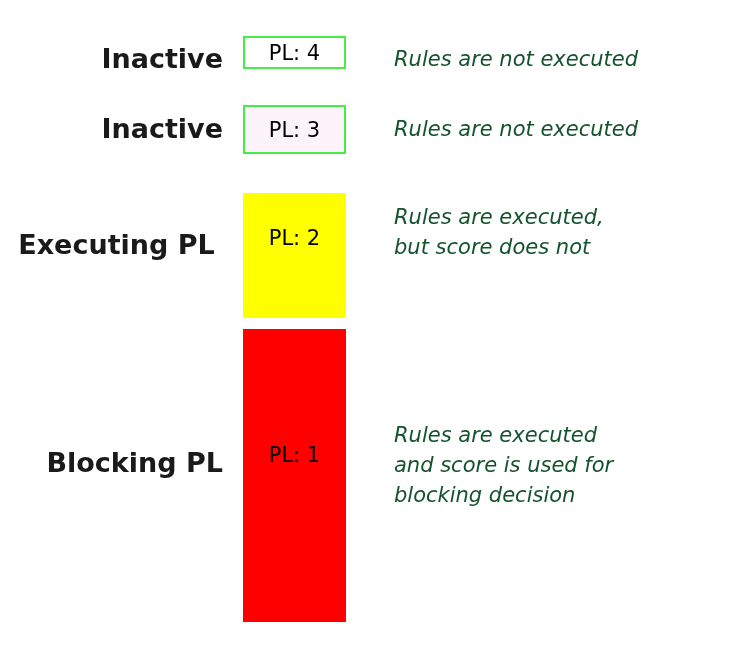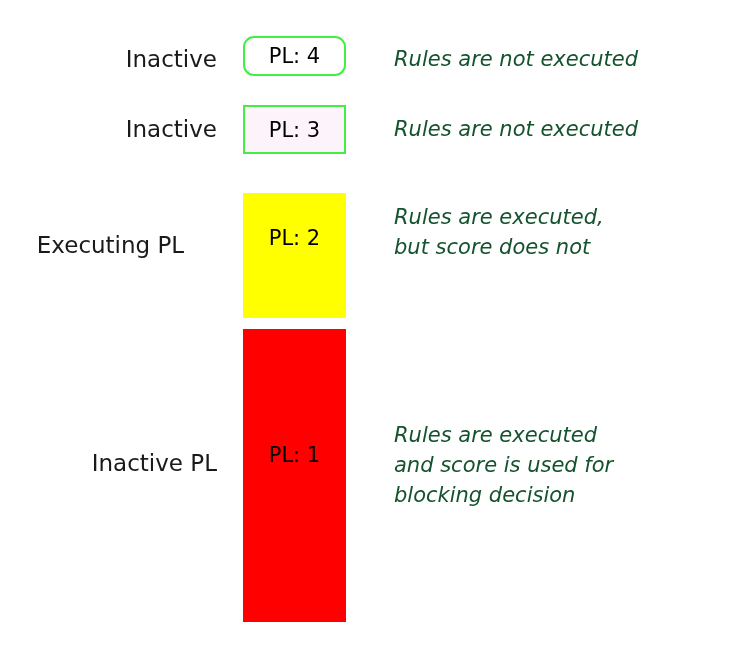--- a/index.html
+++ b/index.html
@@ -19,27 +19,28 @@
   
   .row {
     position: absolute;
     left: 0;
     width: 743px;
   }
 
   
   .status-label {
     position: absolute;
-    left: 4px;
+    left: 10px;
     width: 213px;
     text-align: right;
-    font-size: 23px;
+    font-size: 27px;
     line-height: 26px;
     color: #1a1a1a;
     white-space: nowrap;
+    font-weight: bold;
   }
 
   
   .pl-box {
     position: absolute;
     left: 243px;
     width: 103px;
     box-sizing: border-box;
     display: flex;
     align-items: center;
@@ -80,21 +81,21 @@
     color: #14532d;
   }
   .description .desc-line {
     display: block;
     white-space: nowrap;
   }
 
   
   
   #row-pl4 .status-label { top: 46px; }
-  #row-pl4 .pl-box       { top: 36px; height: 40px; border-radius: 11px; }
+  #row-pl4 .pl-box       { top: 36px; height: 33px; }
   #row-pl4 .description  { top: 44px; }
 
   
   #row-pl3 .status-label { top: 116px; }
   #row-pl3 .pl-box       { top: 105px; height: 49px; }
   #row-pl3 .description  { top: 114px; }
 
   
   #row-pl2 .status-label { top: 232px; text-align: center; }
   #row-pl2 .pl-box       { top: 193px; height: 125px; }
@@ -137,21 +138,21 @@
   <div class="pl-box executing">
     <span class="pl-text">PL: 2</span>
   </div>
   <div class="description">
     <span class="desc-line">Rules are executed,</span>
     <span class="desc-line">but score does not</span>
   </div>
 </div>
 
 <div class="row" id="row-pl1">
-  <div class="status-label">Inactive PL</div>
+  <div class="status-label">Blocking PL</div>
   <div class="pl-box blocking">
     <span class="pl-text">PL: 1</span>
   </div>
   <div class="description">
     <span class="desc-line">Rules are executed</span>
     <span class="desc-line">and score is used for</span>
     <span class="desc-line">blocking decision</span>
   </div>
 </div>
 

